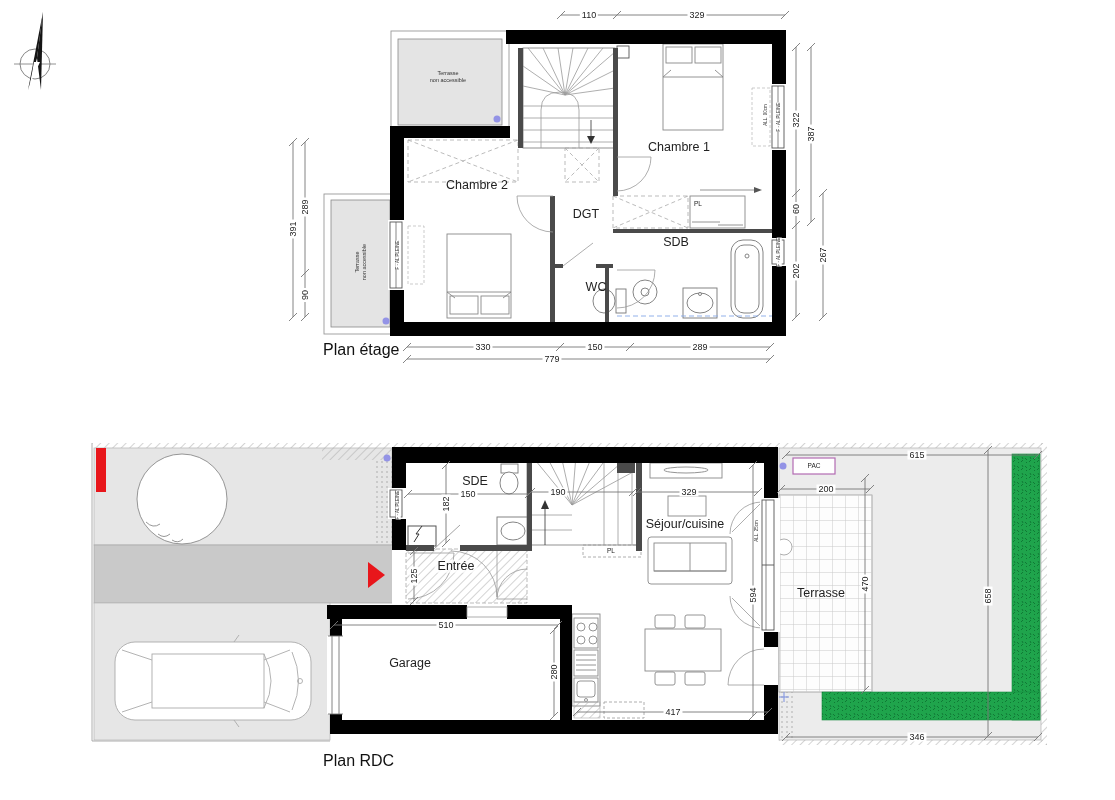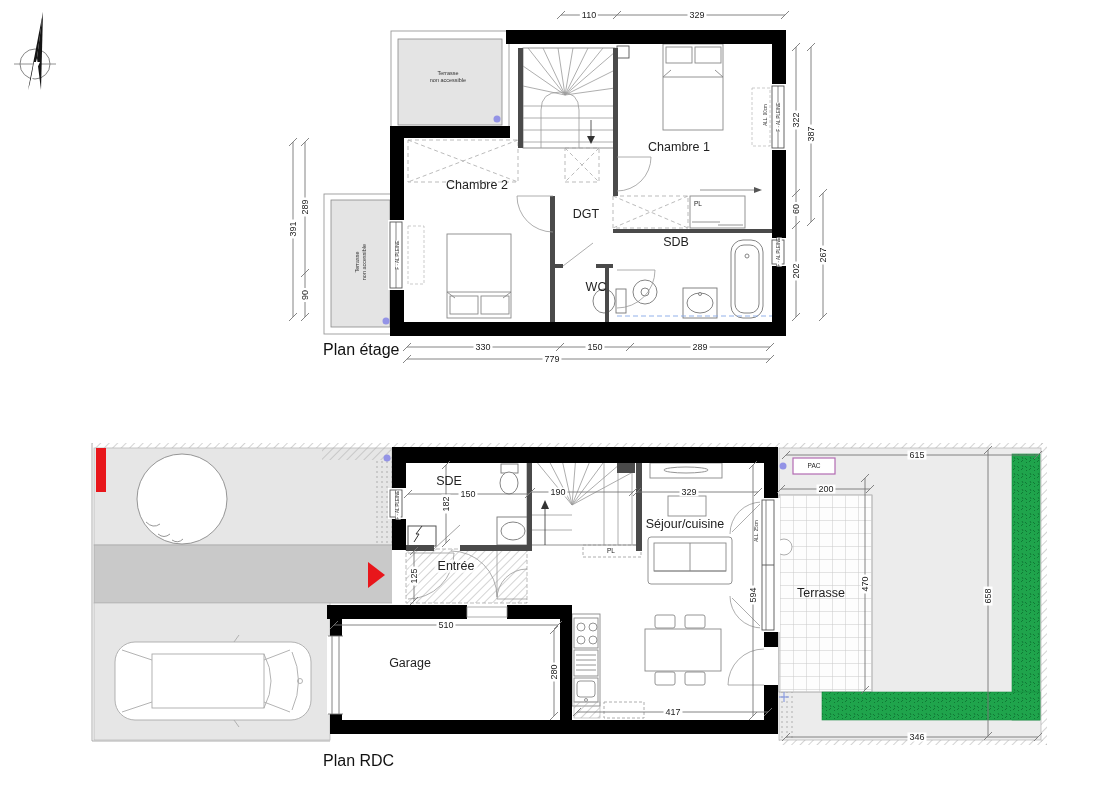--- a/index.html
+++ b/index.html
@@ -382,21 +382,21 @@
 <div class="lbl dim" style="left:483px;top:347px">330</div>
 <div class="lbl dim" style="left:595px;top:347px">150</div>
 <div class="lbl dim" style="left:700px;top:347px">289</div>
 <div class="lbl dim" style="left:552px;top:359px">779</div>
 
 <div class="lbl tiny v" style="left:779px;top:117px">F - AL PLEINE</div>
 <div class="lbl tiny v" style="left:766px;top:115px">ALL. 90cm</div>
 <div class="lbl tiny v" style="left:779px;top:252px">F - AL PLEINE</div>
 <div class="lbl tiny v" style="left:398px;top:255px">F - AL PLEINE</div>
 
-<div class="lbl room" style="left:449px;top:481px">SDE</div>
+<div class="lbl room" style="left:475px;top:481px">SDE</div>
 <div class="lbl room bg" style="left:456px;top:566px">Entrée</div>
 <div class="lbl room" style="left:685px;top:524px">Séjour/cuisine</div>
 <div class="lbl room" style="left:410px;top:663px">Garage</div>
 <div class="lbl room" style="left:821px;top:593px">Terrasse</div>
 <div class="lbl small" style="left:814px;top:466px">PAC</div>
 <div class="lbl small" style="left:611px;top:551px">PL</div>
 
 <div class="lbl dim" style="left:468px;top:494px">150</div>
 <div class="lbl dim v" style="left:446px;top:504px">182</div>
 <div class="lbl dim" style="left:558px;top:492px">190</div>

